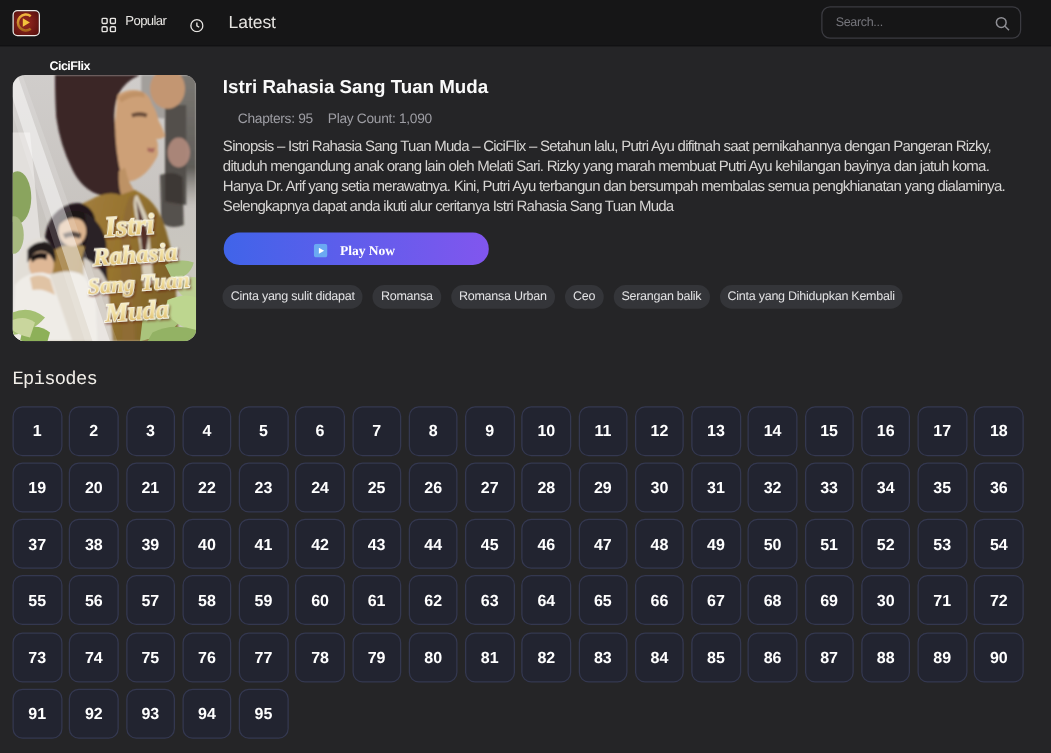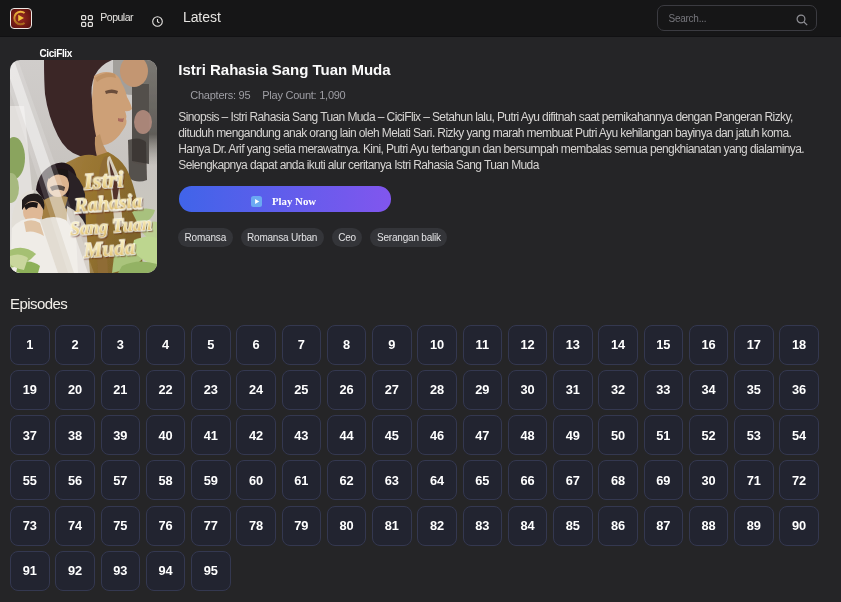--- a/index.html
+++ b/index.html
@@ -17,21 +17,21 @@
 #poster { left:10px; top:60px; width:147px; height:213px; border-radius:10px; overflow:hidden; }
 #title { left:178.3px; top:61.5px; font-size:15px; font-weight:bold; letter-spacing:0px; color:#fafafa; line-height:16px; }
 #meta { left:178.3px; top:88.5px; font-size:11px; letter-spacing:-0.25px; color:#9e9ea4; line-height:12px;margin-left:12px; }
 #meta span { margin-right:12px; }
 #syn { left:178.3px; top:108.5px; font-size:12px; letter-spacing:-0.6px; color:#d6d4d2; line-height:16px; white-space:nowrap; }
 #playbtn { left:179px; top:186.4px; width:212px; height:25.3px; border-radius:12.7px; background:linear-gradient(90deg,#4064e9,#8156ee); }
 #pbicon { left:251px; top:193px; }
 #pbtext { left:272px; top:196px; font-size:10.8px; font-weight:bold; color:#fff; line-height:11px;font-family:Liberation Serif, serif; }
 #tags { left:178.1px; top:227.7px; display:flex; gap:8px; }
 .tag { height:19.1px; padding:0 6.5px; background:#343539; border-radius:10px; color:#e2e2e4; font-size:10px; letter-spacing:-0.2px; display:flex; align-items:center; white-space:nowrap; }
-#epshead { left:10px; top:295.5px; font-size:15px; letter-spacing:-0.55px; color:#f2efe9; line-height:16px; }
+#epshead { left:10px; top:295.5px; font-size:15px; letter-spacing:-0.55px; color:#f2efe9; line-height:16px;font-family:Liberation Mono, monospace; }
 #grid { left:10px; top:324.5px; width:816px; display:flex; flex-wrap:wrap; column-gap:5.66px; row-gap:5.3px; }
 .ep { width:39.6px; height:40px; background:#222430; border:1px solid #343850; border-radius:8px; color:#fff; font-size:12.8px; font-weight:bold; display:flex; align-items:center; justify-content:center; }
 </style></head>
 <body>
 <div class="abs" id="nav"></div>
 <div class="abs" id="logo"><svg width="19" height="18" viewBox="0 0 20 19">
       <defs>
         <linearGradient id="lg" x1="0" y1="0" x2="0" y2="1">
           <stop offset="0" stop-color="#f0b53e"></stop>
           <stop offset="1" stop-color="#a8661c"></stop>
@@ -154,24 +154,26 @@
 <div class="abs" id="title">Istri Rahasia Sang Tuan Muda</div>
 <div class="abs" id="meta"><span>Chapters: 95</span><span>Play Count: 1,090</span></div>
 <div class="abs" id="syn">Sinopsis – Istri Rahasia Sang Tuan Muda – CiciFlix – Setahun lalu, Putri Ayu difitnah saat pernikahannya dengan Pangeran Rizky,<br>dituduh mengandung anak orang lain oleh Melati Sari. Rizky yang marah membuat Putri Ayu kehilangan bayinya dan jatuh koma.<br>Hanya Dr. Arif yang setia merawatnya. Kini, Putri Ayu terbangun dan bersumpah membalas semua pengkhianatan yang dialaminya.<br>Selengkapnya dapat anda ikuti alur ceritanya Istri Rahasia Sang Tuan Muda</div>
 <div class="abs" id="playbtn"></div>
 <div class="abs" id="pbicon"><svg width="11" height="11" viewBox="0 0 11 11">
       <rect width="11" height="11" rx="2.5" fill="#6ba9f2"></rect>
       <path d="M4.1 3.1 L8.3 5.5 L4.1 7.9 Z" fill="#fff"></path>
     </svg></div>
 <div class="abs" id="pbtext">Play Now</div>
 <div class="abs" id="tags">
+    <span class="tag">Cinta yang sulit didapat</span>
     <span class="tag">Romansa</span>
     <span class="tag">Romansa Urban</span>
     <span class="tag">Ceo</span>
     <span class="tag">Serangan balik</span>
+    <span class="tag">Cinta yang Dihidupkan Kembali</span>
   </div>
 <div class="abs" id="epshead">Episodes</div>
 <div class="abs" id="grid">
     <div class="ep">1</div>
     <div class="ep">2</div>
     <div class="ep">3</div>
     <div class="ep">4</div>
     <div class="ep">5</div>
     <div class="ep">6</div>
     <div class="ep">7</div>

